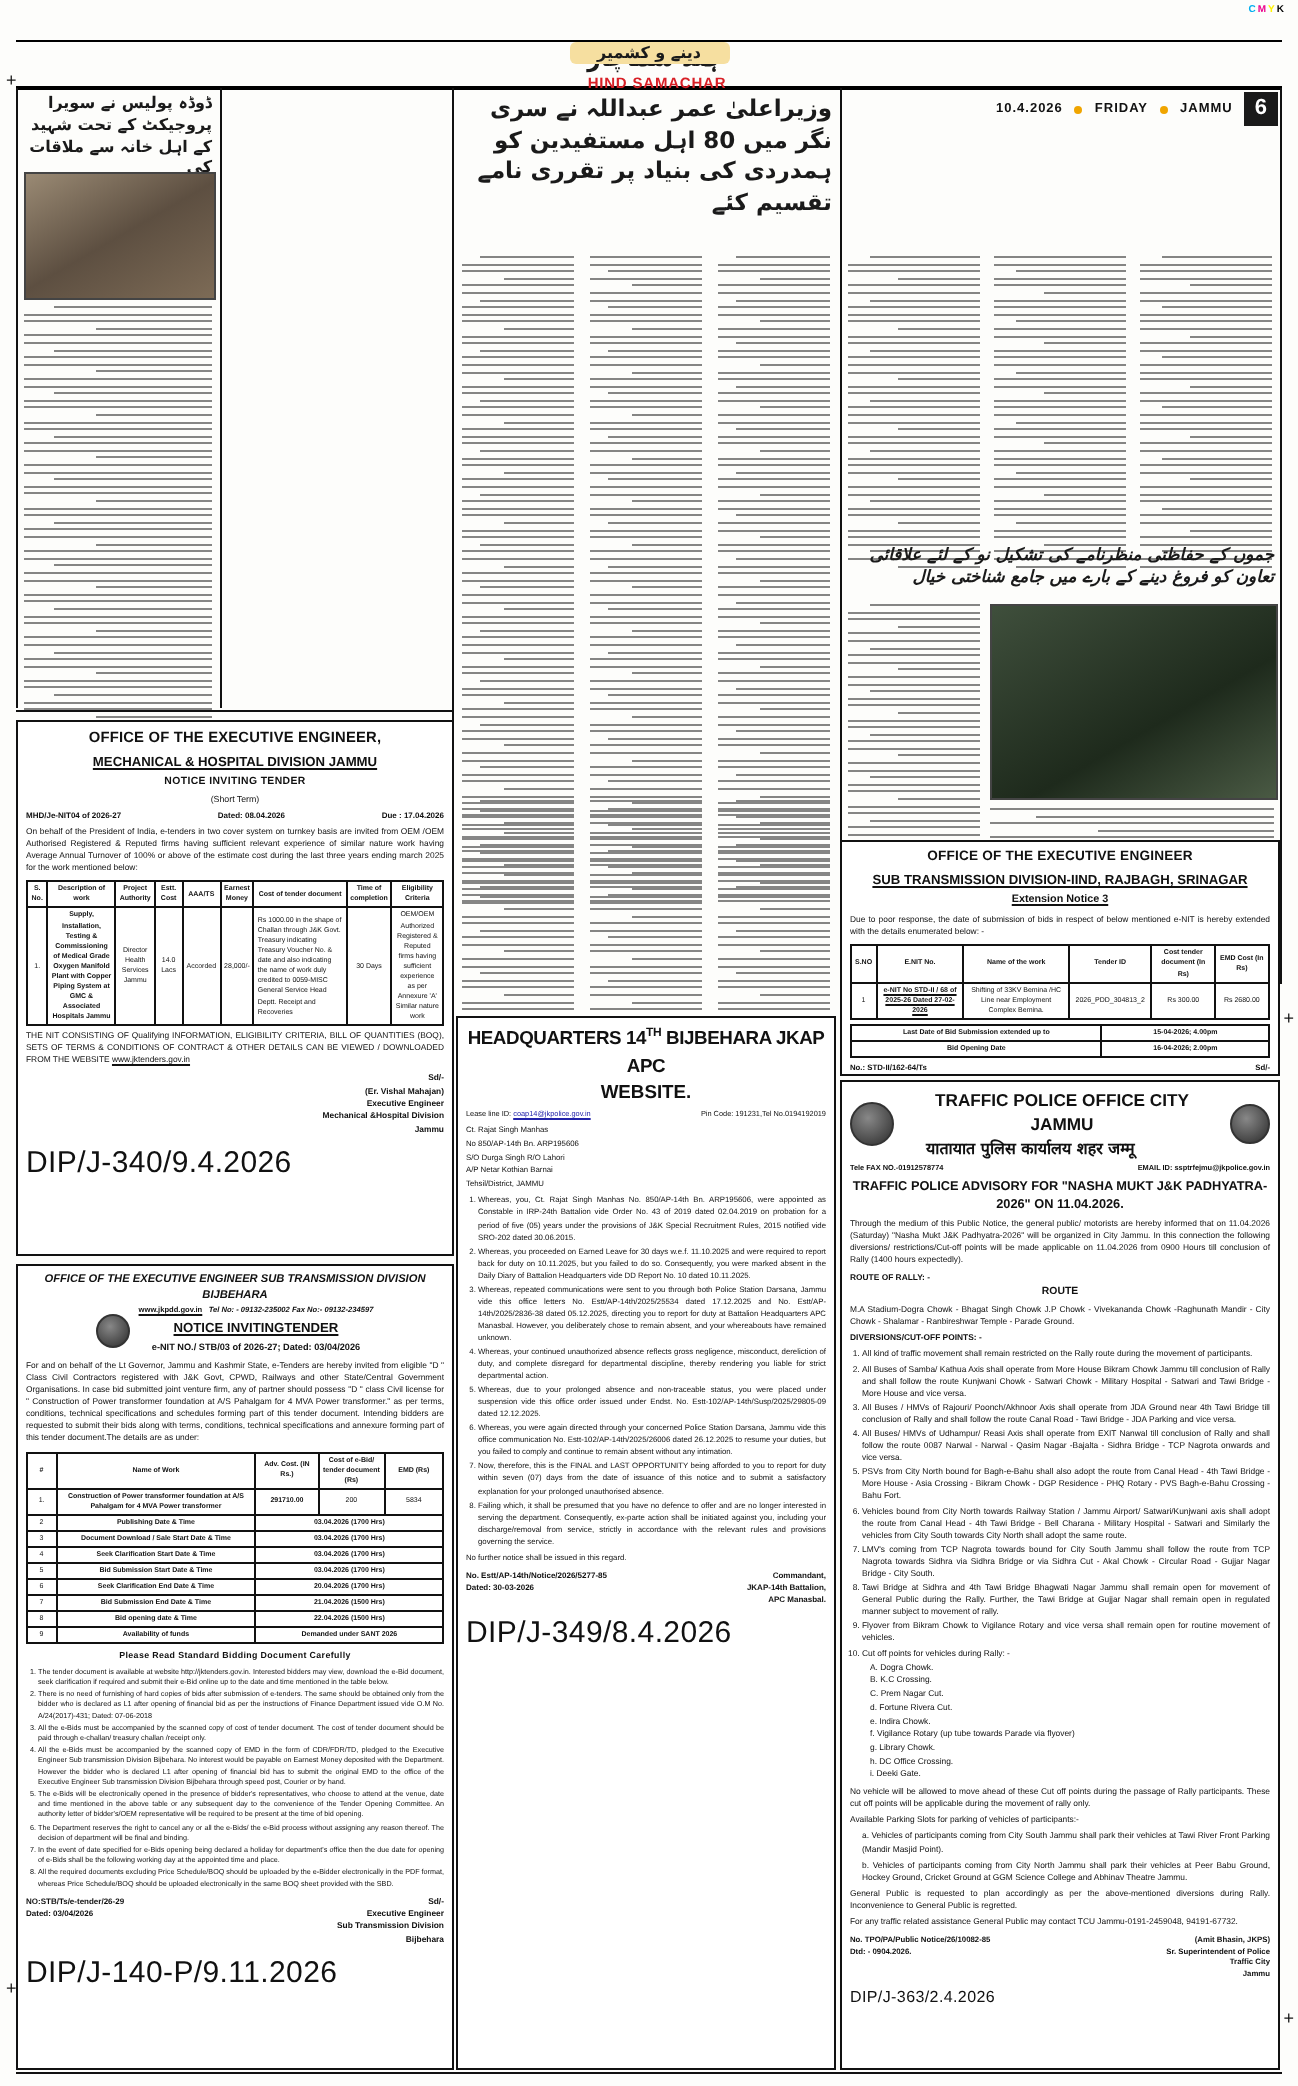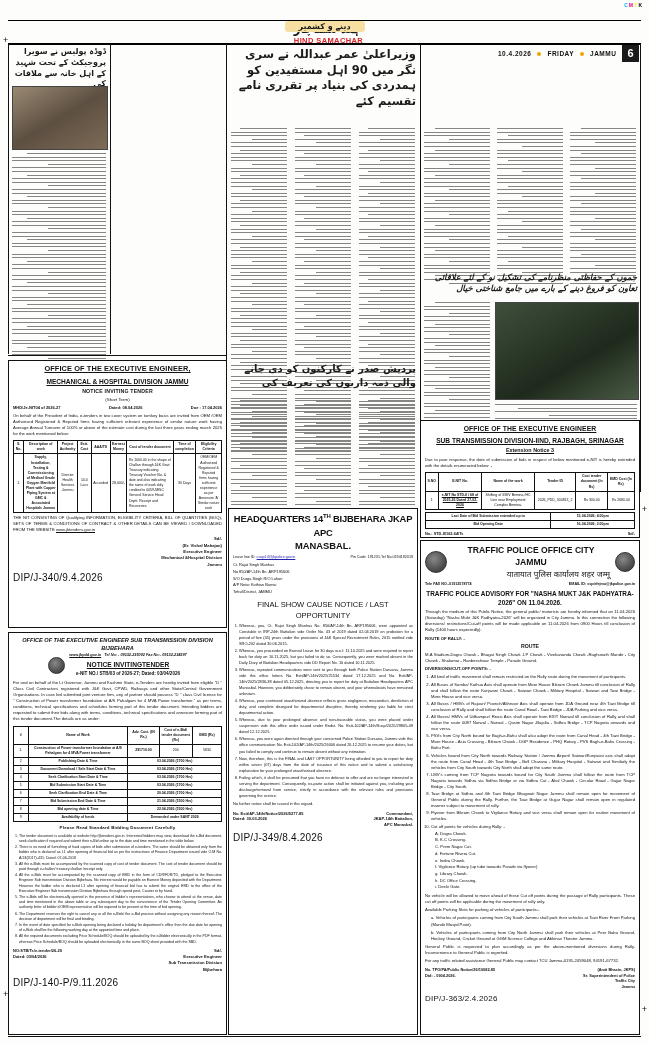--- a/index.html
+++ b/index.html
@@ -44,40 +44,40 @@
   .utext i.l{width:100%;}
 
   .photo{position:absolute;background:linear-gradient(160deg,#6d7a86,#35424c 55%,#55606b);
      border:1px solid #444;}
   .photo.warm{background:linear-gradient(150deg,#9a8a74,#5d4f41 50%,#7d6b56);}
   .photo.mil{background:linear-gradient(150deg,#3f4f3c,#1e2a1c 60%,#4a5a44);}
 
   
   .ad{position:absolute;background:#fff;border:1px solid #111;box-sizing:border-box;
       font-size:4.2px;line-height:1.45;color:#111;padding:3px 4px;overflow:hidden;}
-  .ad .t1{text-align:center;font-weight:bold;font-size:7.4px;text-decoration:underline;letter-spacing:.1px;}
+  .ad .t1{text-align:center;font-weight:bold;font-size:7.4px;letter-spacing:.1px;}
   .ad .t2{text-align:center;font-weight:bold;font-size:6.6px;text-decoration:underline;margin-top:2px;}
   .ad .t3{text-align:center;font-weight:bold;font-size:5.2px;margin-top:2px;letter-spacing:.2px;}
   .ad .t4{text-align:center;font-size:4.4px;margin-top:1px;}
   .ad .row{display:flex;justify-content:space-between;font-weight:bold;font-size:4px;margin-top:2px;}
   .ad p{margin:2px 0 0 0;text-align:justify;}
   .ad .sd{text-align:right;margin-top:3px;font-weight:bold;font-size:4.2px;line-height:1.5;}
-  .dip{font-size:10px;letter-spacing:.2px;color:#111;margin-top:3px;}
+  .dip{font-size:15px;letter-spacing:.2px;color:#111;margin-top:3px;}
   table.tt{width:100%;border-collapse:collapse;margin-top:3px;font-size:3.5px;}
   table.tt th,table.tt td{border:.6px solid #111;padding:1px 1.5px;text-align:center;vertical-align:middle;}
   table.tt th{font-weight:bold;}
   td.lft{text-align:left;font-weight:bold;}
   .logo-circle{width:15px;height:15px;border-radius:50%;border:1px solid #333;
      background:radial-gradient(circle at 40% 35%,#888,#2b2b2b);display:inline-block;}
   .under{text-decoration:underline;}
   .ctr{text-align:center;}
   .b{font-weight:bold;}
   ol.nl{margin:2px 0 0 6px;padding:0;}
   ol.nl li{margin-bottom:1px;text-align:justify;}
-  .hindi{font-family:"DejaVu Sans",sans-serif;font-weight:normal;font-size:8px;text-align:right;}
+  .hindi{font-family:"DejaVu Sans",sans-serif;font-weight:bold;font-size:8px;text-align:left;}
 </style>
 </head>
 <body>
 
 <div class="page">
 
   <div class="cross" style="left:3px;top:36px;">+</div>
   <div class="cross" style="left:3px;top:990px;">+</div>
   <div class="cross" style="right:2px;top:505px;">+</div>
   <div class="cross" style="right:2px;top:1005px;">+</div>
@@ -238,21 +238,21 @@
       <i class="l"></i>
       <i class="s"></i>
       <i class="l"></i>
       <i class="l"></i>
       <i class="m"></i>
       <i class="l"></i>
       <i class="l"></i>
   </div>
 
   <div style="position:absolute;left:231px;top:47px;width:185px;">
-    <div class="urdu u-head" style="font-size:11.5px;">وزیراعلیٰ عمر عبداللہ نے سری نگر میں 90 اہل مستفیدین کو ہمدردی کی بنیاد پر تقرری نامے تقسیم کئے</div>
+    <div class="urdu u-head" style="font-size:11.5px;">وزیراعلیٰ عمر عبداللہ نے سری نگر میں 80 اہل مستفیدین کو ہمدردی کی بنیاد پر تقرری نامے تقسیم کئے</div>
   </div>
   <div class="utext" style="left:231px;top:128px;width:56px;">
     <i class="m"></i>
       <i class="l"></i>
       <i class="l"></i>
       <i class="s"></i>
       <i class="l"></i>
       <i class="l"></i>
       <i class="m"></i>
       <i class="l"></i>
@@ -594,23 +594,20 @@
       <i class="m"></i>
       <i class="l"></i>
       <i class="l"></i>
       <i class="s"></i>
       <i class="l"></i>
       <i class="l"></i>
   </div>
 
   <div class="rule-h" style="left:8px;top:355px;width:219px;"></div>
 
-  <div style="position:absolute;left:231px;top:362px;width:185px;">
-    <div class="urdu u-head" style="font-size:10px;">پردیش صدر نے کارکنوں کو دی جانے والی ذمہ داریوں کی تعریف کی</div>
-  </div>
   <div class="utext" style="left:231px;top:400px;width:56px;">
     <i class="m"></i>
       <i class="l"></i>
       <i class="l"></i>
       <i class="s"></i>
       <i class="l"></i>
       <i class="l"></i>
       <i class="m"></i>
       <i class="l"></i>
       <i class="l"></i>
@@ -927,34 +924,33 @@
         <div>Bijbehara</div>
       </div>
     </div>
     <div class="dip">DIP/J-140-P/9.11.2026</div>
   </div>
 
   <div class="ad" style="left:228px;top:508px;width:190px;height:527px;">
     <div style="text-align:center;font-size:9.4px;font-weight:bold;letter-spacing:-.2px;">
       <span>HEADQUARTERS 14</span><sup style="font-size:6px;">TH</sup><span> BIJBEHARA JKAP APC</span>
     </div>
-    <div style="text-align:center;font-size:9.4px;font-weight:bold;">MANASBAL.</div>
+    <div style="text-align:center;font-size:9.4px;font-weight:bold;">WEBSITE.</div>
     <div style="display:flex;justify-content:space-between;font-size:3.7px;margin-top:2px;">
       <span><span>Lease line ID:</span>
         <span class="under" style="color:#2222aa">coap14@jkpolice.gov.in</span></span>
       <span>Pin Code: 191231,Tel No.0194192019</span>
     </div>
     <div style="font-size:3.9px;line-height:1.7;margin-top:2px;">
       <div>Ct. Rajat Singh Manhas</div>
       <div>No 850/AP-14th Bn. ARP195606</div>
       <div>S/O Durga Singh R/O Lahori</div>
       <div>A/P Netar Kothian Barnai</div>
       <div>Tehsil/District, JAMMU</div>
     </div>
-    <div style="text-align:center;font-size:7.6px;margin:3px 0 2px;">FINAL SHOW CAUSE NOTICE / LAST OPPORTUNITY</div>
     <ol class="nl" style="font-size:3.9px;line-height:1.55;">
       <li>Whereas, you, Ct. Rajat Singh Manhas No. 850/AP-14th Bn. ARP195606, were appointed as Constable in IRP-24th Battalion vide Order No. 43 of 2019 dated 02.04.2019 on probation for a period of five (05) years under the provisions of J&amp;K Special Recruitment Rules, 2015 notified vide SRO-202 dated 30.06.2015.</li>
       <li>Whereas, you proceeded on Earned Leave for 30 days w.e.f. 11.10.2025 and were required to report back for duty on 10.11.2025, but you failed to do so. Consequently, you were marked absent in the Daily Diary of Battalion Headquarters vide DD Report No. 10 dated 10.11.2025.</li>
       <li>Whereas, repeated communications were sent to you through both Police Station Darsana, Jammu vide this office letters No. Estt/AP-14th/2025/25534 dated 17.12.2025 and No. Estt/AP-14th/2025/2836-38 dated 05.12.2025, directing you to report for duty at Battalion Headquarters APC Manasbal. However, you deliberately chose to remain absent, and your whereabouts have remained unknown.</li>
       <li>Whereas, your continued unauthorized absence reflects gross negligence, misconduct, dereliction of duty, and complete disregard for departmental discipline, thereby rendering you liable for strict departmental action.</li>
       <li>Whereas, due to your prolonged absence and non-traceable status, you were placed under suspension vide this office order issued under Endst. No. Estt-102/AP-14th/Susp/2025/29805-09 dated 12.12.2025.</li>
       <li>Whereas, you were again directed through your concerned Police Station Darsana, Jammu vide this office communication No. Estt-102/AP-14th/2025/26006 dated 26.12.2025 to resume your duties, but you failed to comply and continue to remain absent without any intimation.</li>
       <li>Now, therefore, this is the FINAL and LAST OPPORTUNITY being afforded to you to report for duty within seven (07) days from the date of issuance of this notice and to submit a satisfactory explanation for your prolonged unauthorised absence.</li>
       <li>Failing which, it shall be presumed that you have no defence to offer and are no longer interested in serving the department. Consequently, ex-parte action shall be initiated against you, including your discharge/removal from service, strictly in accordance with the relevant rules and provisions governing the service.</li>
     </ol>
@@ -1020,21 +1016,21 @@
       <div style="text-align:right;">
         <div>Sd/-</div>
         <div>Executive Engineer,</div>
 
       </div>
     </div>
 
   </div>
 
   <div class="ad" style="left:420px;top:540px;width:220px;height:495px;">
-    <div style="display:flex;align-items:center;gap:5px;">
+    <div style="display:flex;align-items:center;gap:16px;">
       <span class="logo-circle" style="width:20px;height:20px;"></span>
       <div style="flex:1;text-align:center;">
         <div style="font-size:8.6px;font-weight:bold;">TRAFFIC POLICE OFFICE CITY JAMMU</div>
         <div class="hindi">यातायात पुलिस कार्यालय शहर जम्मू</div>
       </div>
       <span class="logo-circle" style="width:18px;height:18px;"></span>
     </div>
     <div style="display:flex;justify-content:space-between;font-size:3.7px;font-weight:bold;margin-top:1px;">
       <span>Tele FAX NO.-01912578774</span>
       <span>EMAIL ID: ssptrfejmu@jkpolice.gov.in</span>

